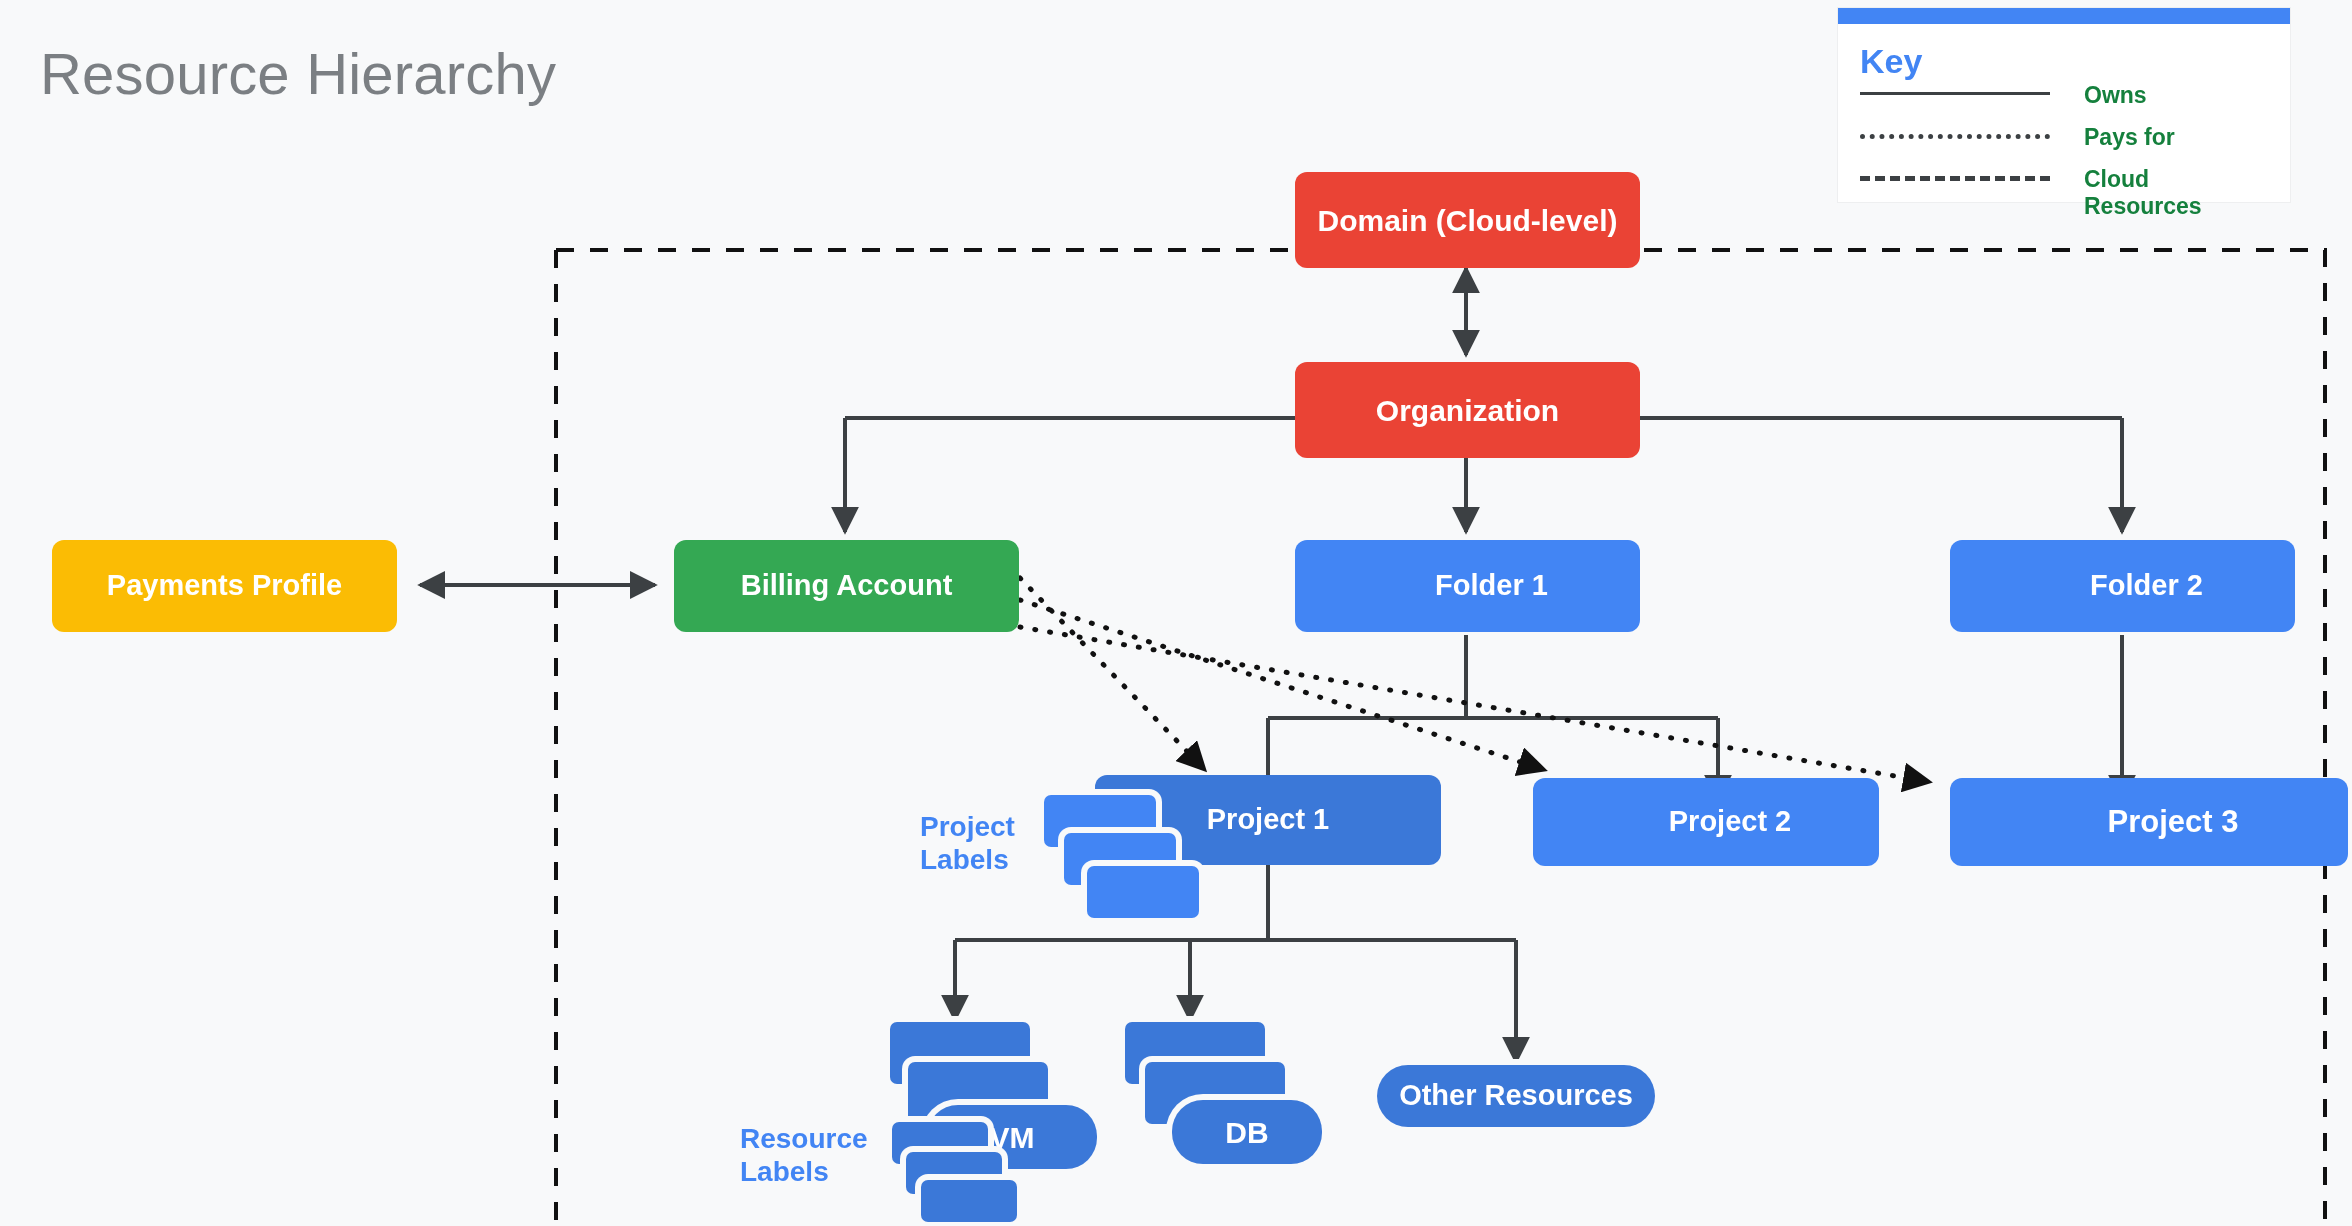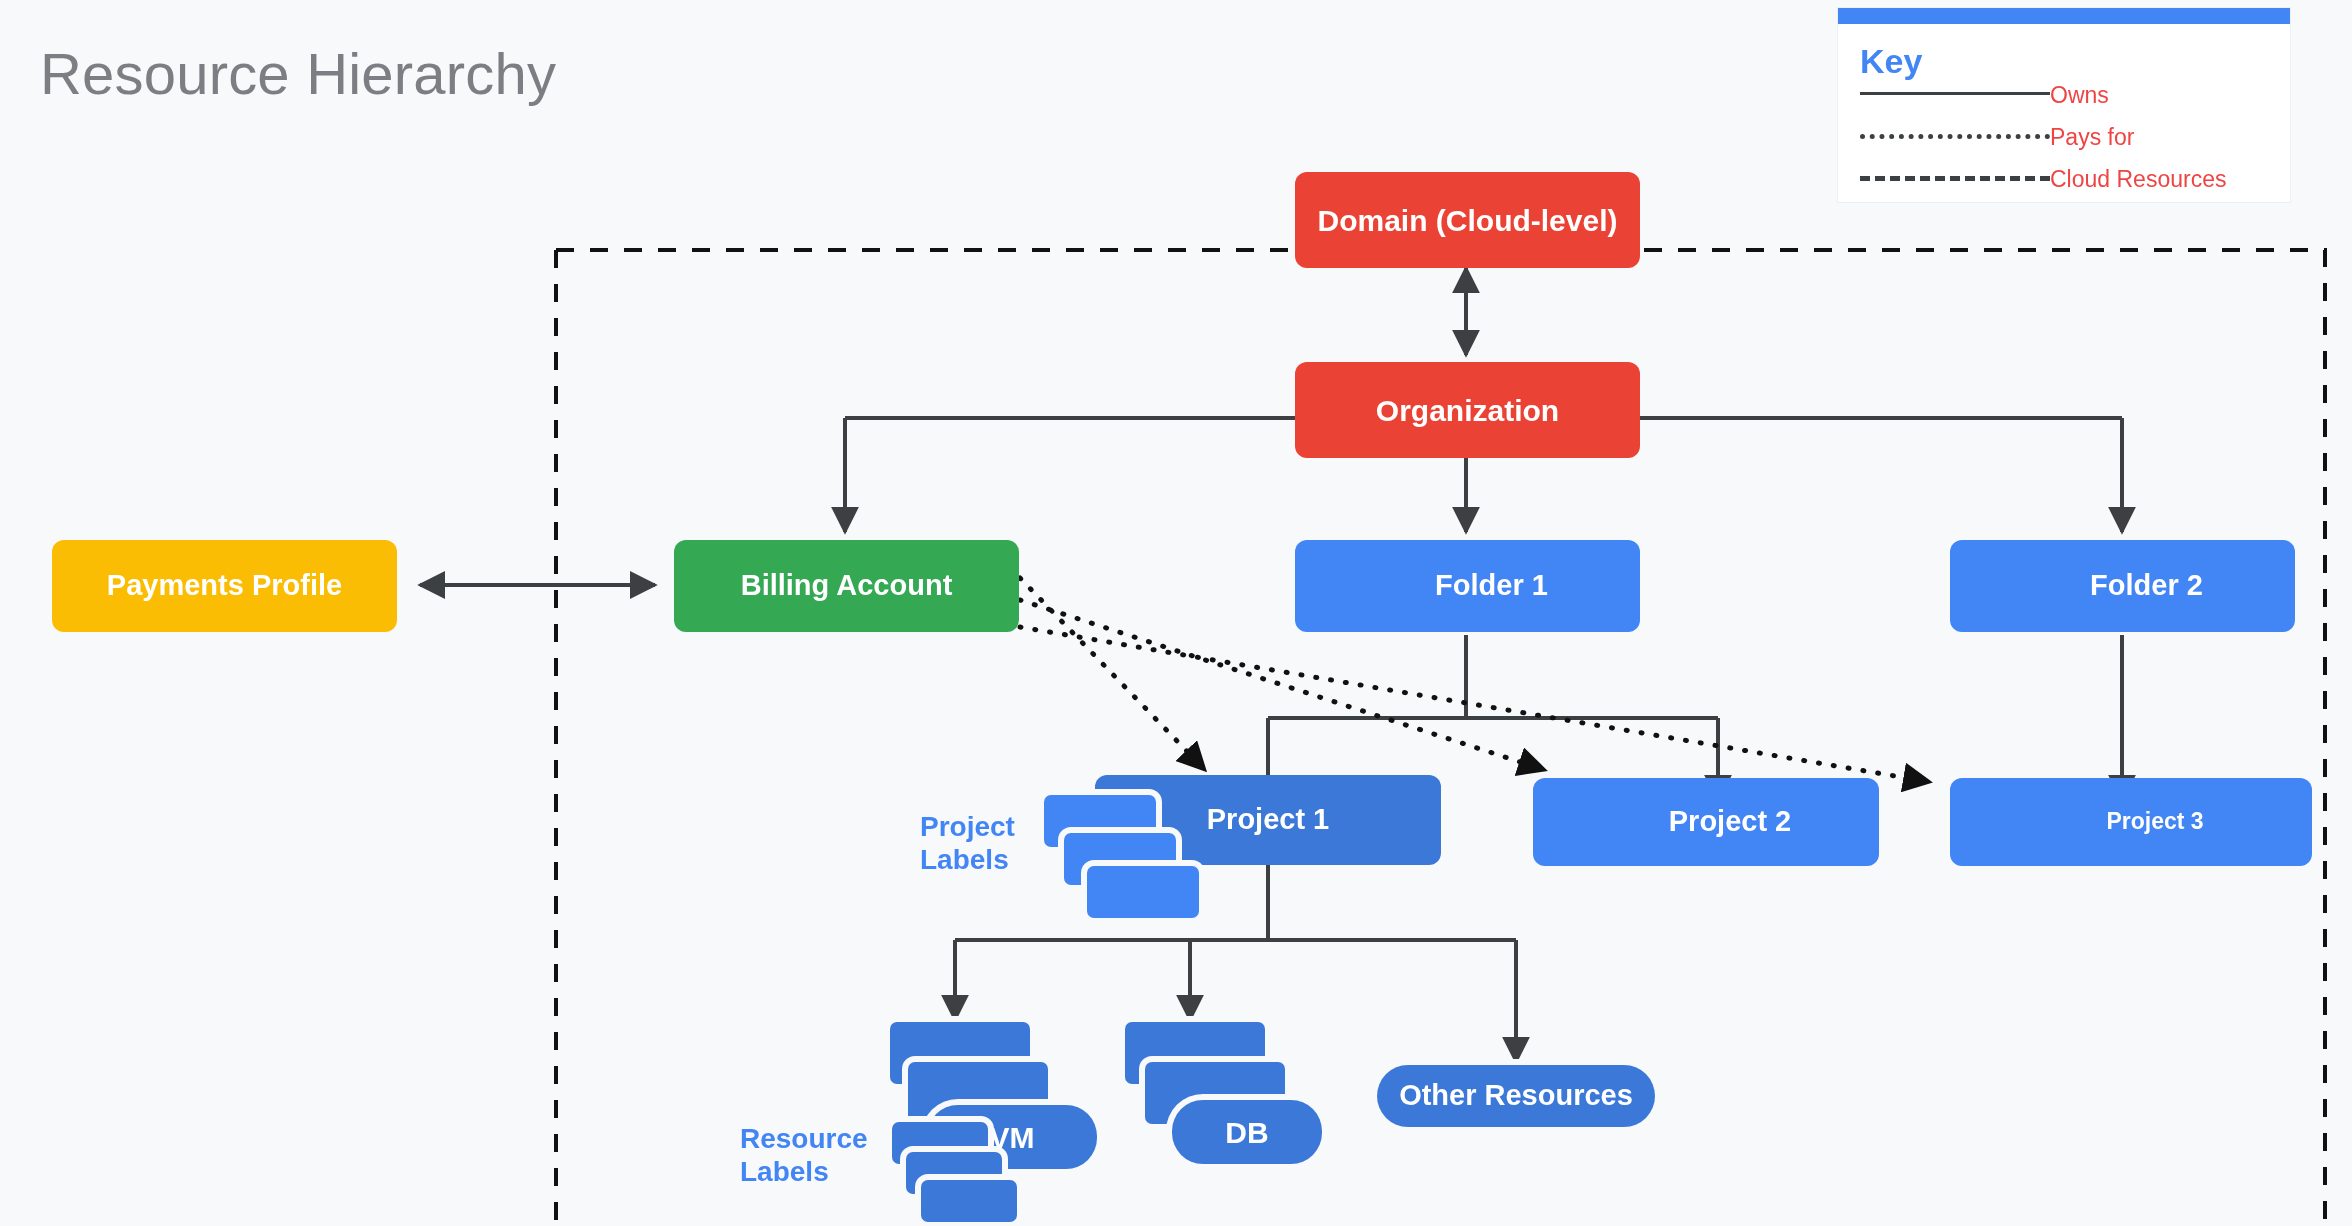--- a/index.html
+++ b/index.html
@@ -31,22 +31,22 @@
   .legend-title{
     color:#4285f4;font-size:34px;font-weight:700;line-height:1;
     margin:4px 0 0 0;
   }
   .legend-swatch{width:190px;flex:0 0 190px;height:22px;position:relative;}
   .legend-swatch i{position:absolute;left:0;right:0;top:10px;display:block;height:0;}
   .sw-solid i{border-top:3px solid #3c4043;}
   .sw-dotted i{border-top:5px dotted #3c4043;}
   .sw-dashed i{border-top:5px dashed #3c4043;}
   .legend-label{
-    font-size:23px;font-weight:400;color:#ef4444;line-height:1.18;
-    max-width:180px;
+    font-size:23px;font-weight:700;color:#15803d;line-height:1.18;
+    margin-left:34px;max-width:180px;
   }
   .lr1{position:absolute;left:22px;top:58px;width:410px;display:flex;}
   .lr2{position:absolute;left:22px;top:100px;width:410px;display:flex;}
   .lr3{position:absolute;left:22px;top:142px;width:410px;display:flex;}
 
   
   .node{
     position:absolute;border-radius:12px;
     display:flex;align-items:center;justify-content:center;
     color:#ffffff;font-weight:700;text-align:center;
@@ -148,21 +148,21 @@
   </div>
 
   <div class="node n-dblue" style="left:1095px;top:775px;width:346px;height:90px;font-size:29px;z-index:4;">
     <span>Project 1</span>
   </div>
 
   <div class="node n-blue" style="left:1533px;top:778px;width:346px;height:88px;font-size:29px;">
     <span>Project 2</span>
   </div>
 
-  <div class="node n-blue" style="left:1950px;top:778px;width:362px;height:88px;font-size:23px;align-items:center;">
+  <div class="node n-blue" style="left:1950px;top:778px;width:398px;height:88px;font-size:31px;align-items:center;">
     <span>Project 3</span>
   </div>
 
   <div class="side-label" style="left:920px;top:810px;width:150px;">
     <div>Project</div>
     <div>Labels</div>
   </div>
 
   <div class="chip chip-l" style="left:1044px;top:795px;width:112px;height:52px;z-index:5;"></div>
   <div class="chip chip-l" style="left:1064px;top:833px;width:112px;height:52px;z-index:6;"></div>

